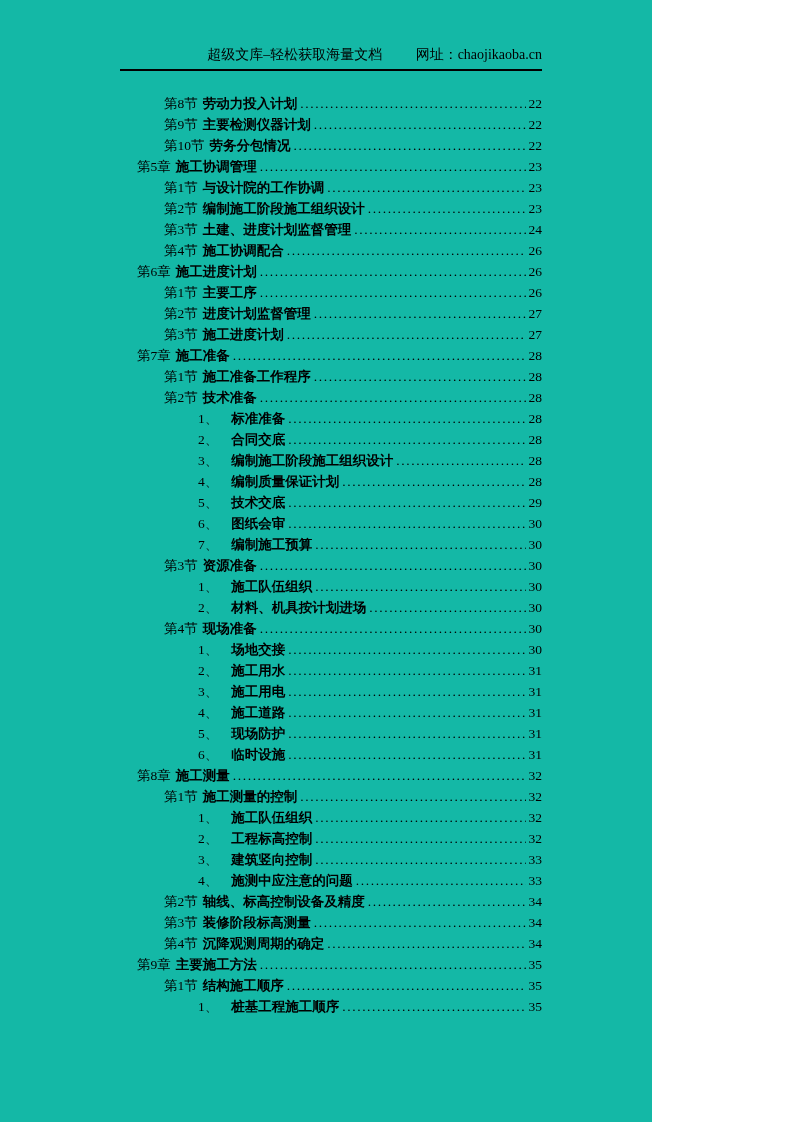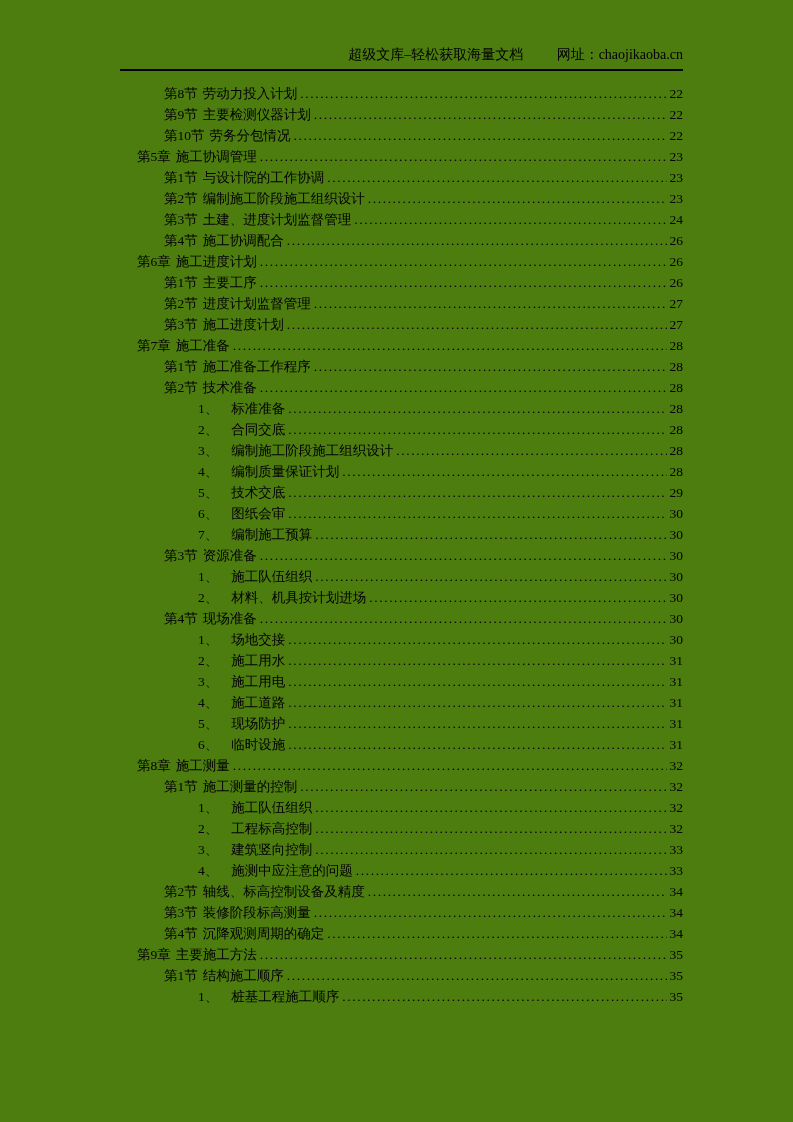--- a/index.html
+++ b/index.html
@@ -1,20 +1,20 @@
 <!DOCTYPE html>
 <html><head>
 <meta charset="utf-8">
 <style>
   html, body { margin: 0; padding: 0; background: #ffffff; }
   .page {
     position: relative;
-    width: 793px;
+    width: 652px;
     height: 1122px;
-    background: #4d7c0f;
+    background: #14b8a6;
     color: #000000;
     font-family: "Liberation Serif", "DejaVu Serif", serif;
     overflow: hidden;
   }
   .header {
     position: absolute;
     top: 46px;
     left: 120px;
     right: 110px;
     text-align: right;
@@ -26,37 +26,37 @@
   .header-rule {
     position: absolute;
     top: 69px;
     left: 120px;
     right: 110px;
     height: 2px;
     background: #000000;
   }
   .toc {
     position: absolute;
-    top: 83px;
+    top: 93px;
     left: 120px;
     right: 110px;
   }
   .toc-line {
     display: flex;
     align-items: baseline;
     line-height: 21px;
     font-size: 13.5px;
     white-space: nowrap;
   }
   .toc-line.chapter { padding-left: 17px; }
   .toc-line.section { padding-left: 44px; }
   .toc-line.item    { padding-left: 78px; }
   .toc-line .num   { flex: 0 0 auto; margin-right: 5px; }
   .toc-line.item .num { margin-right: 13px; }
-  .toc-line .title { flex: 0 0 auto; }
+  .toc-line .title { flex: 0 0 auto; font-weight: bold; }
   .leader {
     flex: 1 1 auto;
     overflow: hidden;
     margin-left: 3px;
     margin-right: 3px;
     min-width: 8px;
   }
   .leader::after {
     content: "...................................................................................................................................................................................................";
     letter-spacing: 1.6px;

